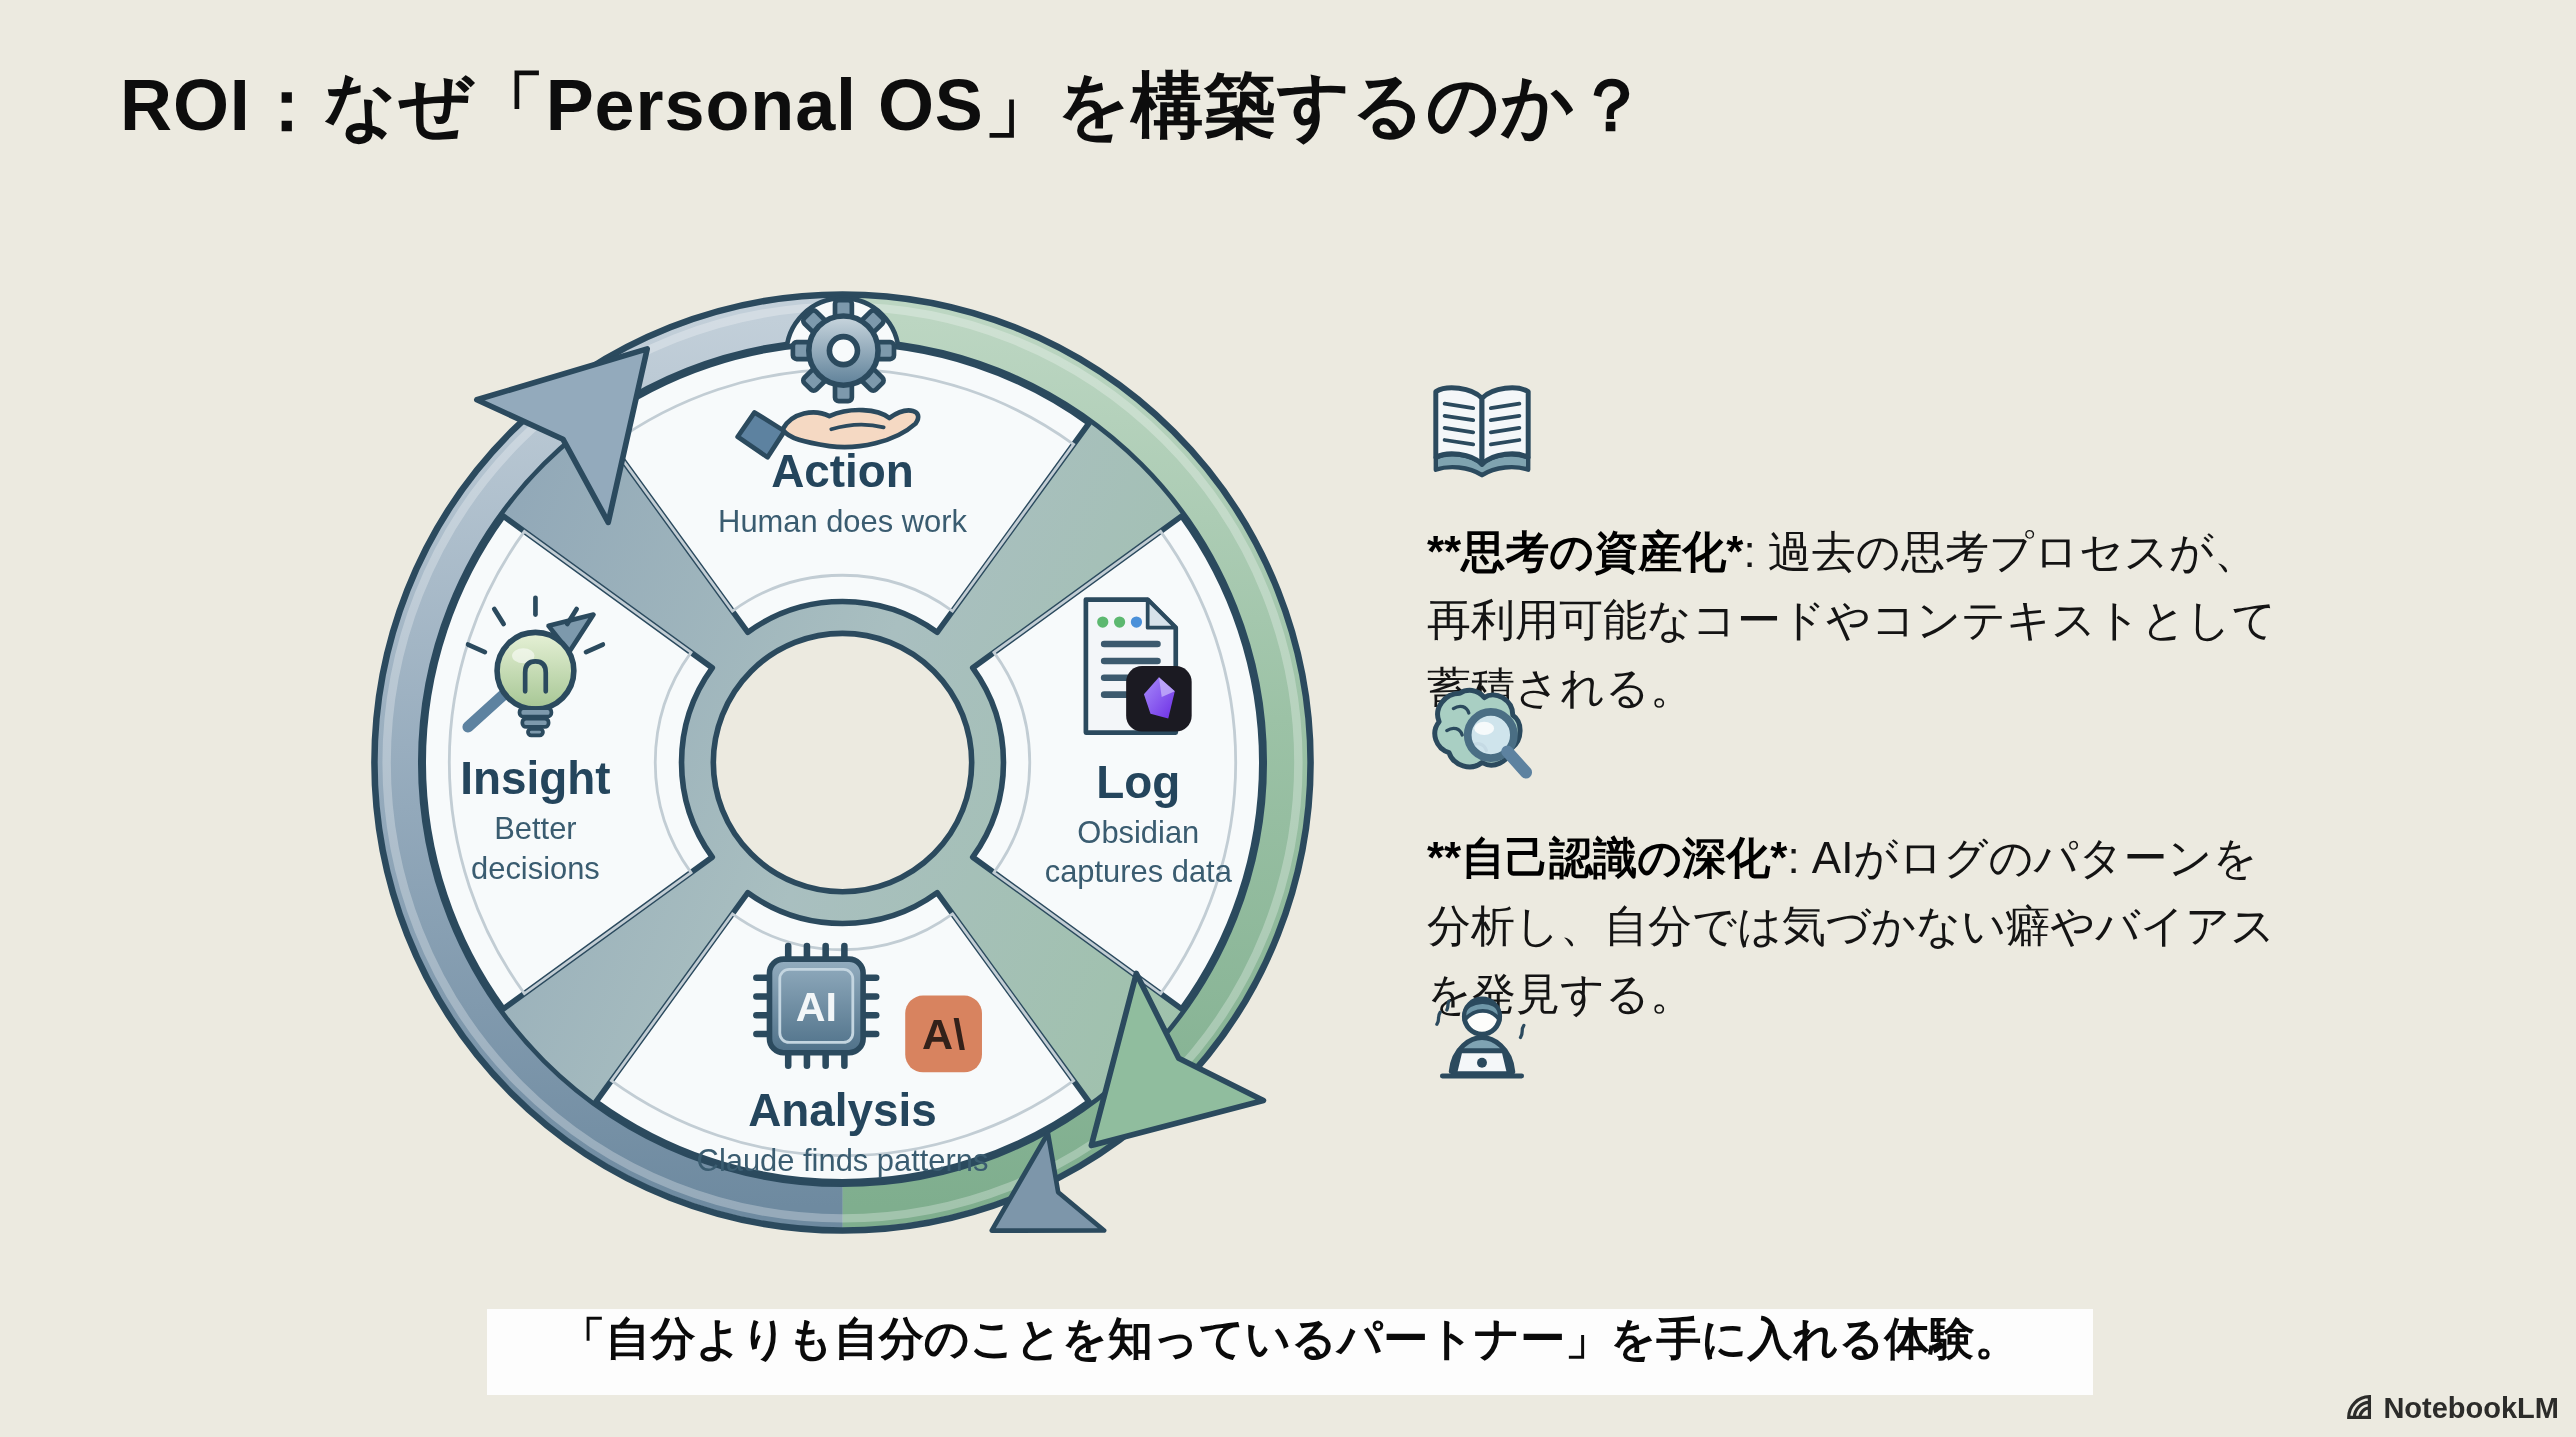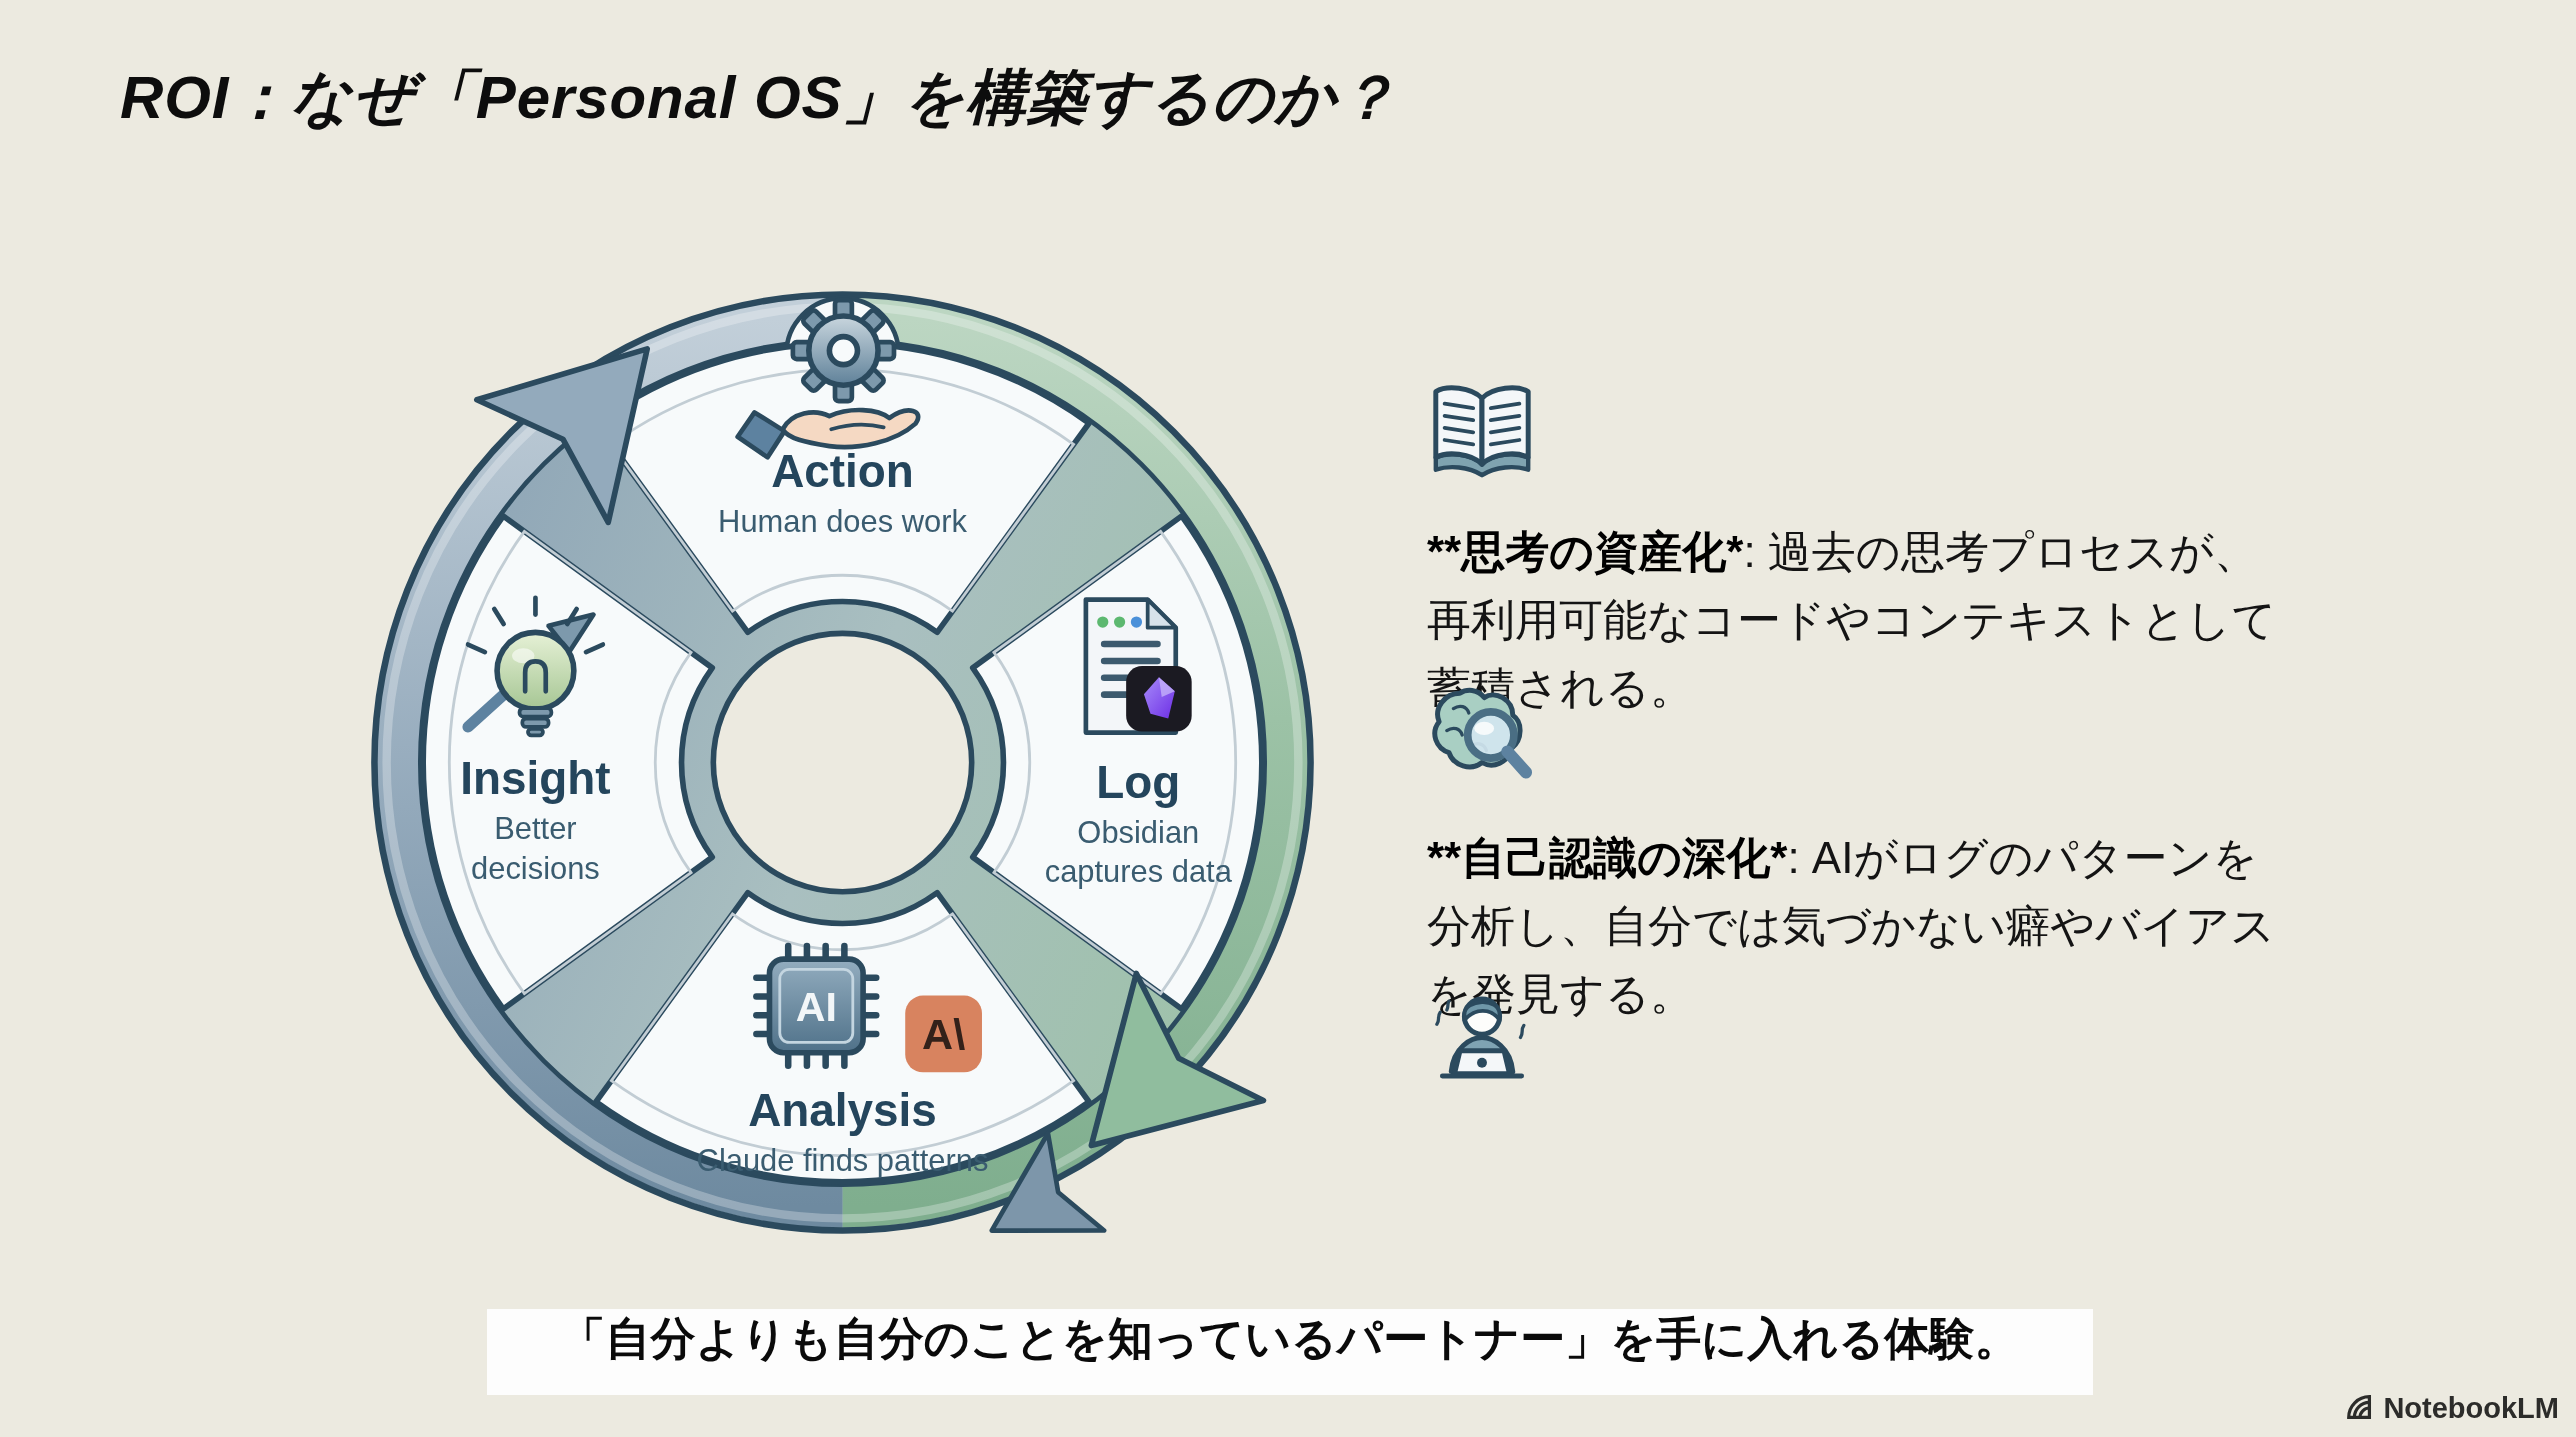--- a/index.html
+++ b/index.html
@@ -5,22 +5,22 @@
   * { box-sizing: border-box; }
   body { margin:0; background:#d8d8d0; }
   .stage {
     position:relative; width:2576px; height:1438px;
     background:#eceae0; overflow:hidden;
     font-family:"Liberation Sans","DejaVu Sans",sans-serif;
     color:#111;
   }
   .title {
     position:absolute; left:120px; top:58px;
-    font-size:60px; font-weight:800; color:#0d0d0d;
-    letter-spacing:0.9px; white-space:nowrap;font-style:italic;
+    font-size:72px; font-weight:800; color:#0d0d0d;
+    letter-spacing:0.9px; white-space:nowrap;
   }
   .cycle-svg { position:absolute; left:337px; top:257px; width:1011px; height:1011px; }
 
   .benefit { position:absolute; left:1427px; display:flex; gap:34px; width:1058px; }
   .benefit-icon { flex:0 0 110px; height:110px; }
   .benefit-icon svg { width:110px; height:110px; }
   .benefit-text { width:852px; font-size:44px; line-height:1.55; color:#141414; }
   .benefit-text b { font-weight:800; color:#000; }
   .benefit-1 { top:374px;flex-direction:column; }
   .benefit-2 { top:680px;flex-direction:column; }

